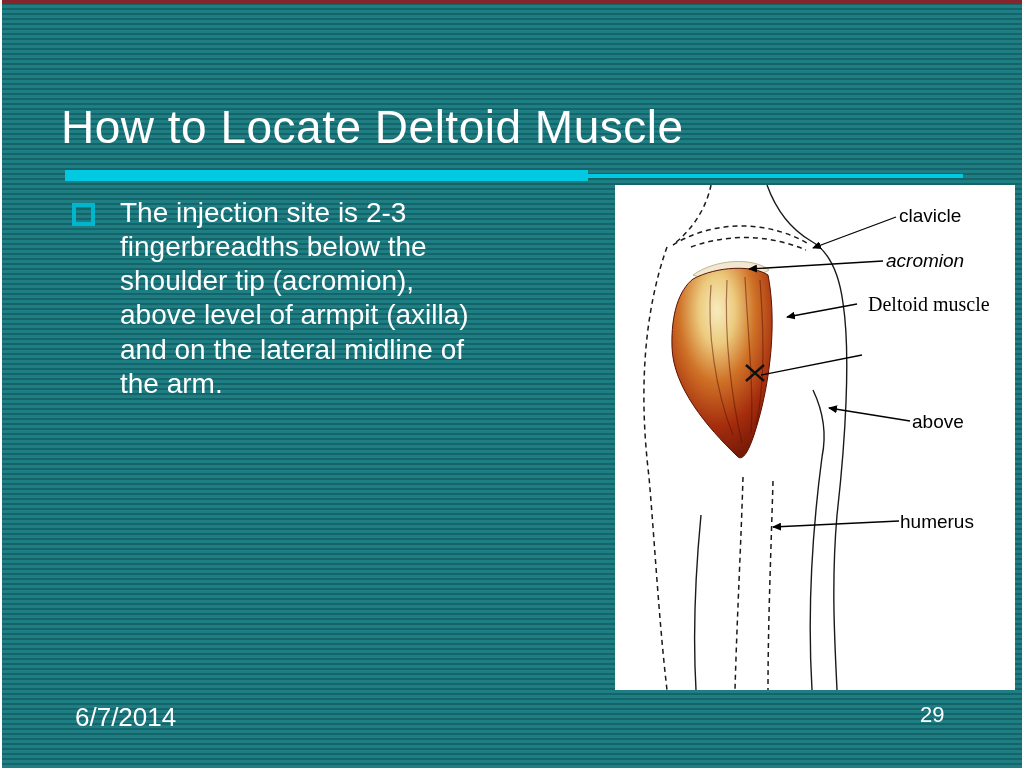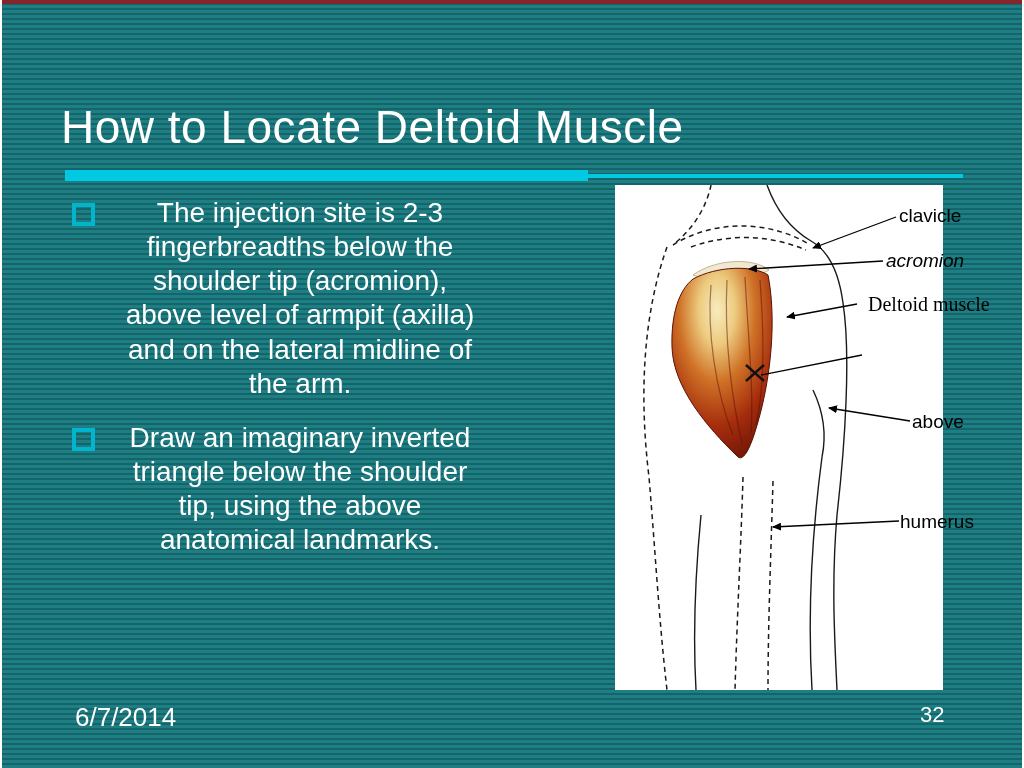--- a/index.html
+++ b/index.html
@@ -16,26 +16,26 @@
   .title {
     position:absolute; left:61px; top:100px; margin:0;
     font-size:46px; font-weight:400; color:#ffffff; letter-spacing:0.5px;
     white-space:nowrap;
   }
   .rule-thin  { position:absolute; left:65px; top:174px; width:898px; height:4px;  background:#00c9e1; }
   .rule-thick { position:absolute; left:65px; top:170px; width:523px; height:11px; background:#00c9e1; }
 
   .bullets { position:absolute; left:72px; top:196px; width:545px;
              display:flex; flex-direction:column; gap:20px; }
-  .bullet { display:flex; align-items:flex-start;text-align:center; }
+  .bullet { display:flex; align-items:flex-start; }
   .bullet-square { flex:0 0 auto; width:15px; height:15px;
                    border:4px solid #00b5cd; margin-top:7px; margin-right:25px; }
   .bullet-text { color:#ffffff; font-size:28px; line-height:1.22; width:360px; }
 
-  .panel { position:absolute; left:615px; top:185px; width:328px; height:505px;
+  .panel { position:absolute; left:615px; top:185px; width:400px; height:505px;
            background:#ffffff; }
   .panel svg { position:absolute; left:0; top:0; }
   .diagram-label { position:absolute; color:#000; font-size:19px; line-height:1.25;
                    white-space:nowrap; }
   .diagram-label.serif { font-family:"Liberation Serif", serif; font-size:20px; }
   .diagram-label.wrap { white-space:normal; width:92px; }
 
   .footer-date { position:absolute; left:75px;  top:702px; font-size:26px; color:#ffffff; }
   .footer-page { position:absolute; left:920px; top:702px; font-size:22px; color:#ffffff; }
 </style>
@@ -48,24 +48,20 @@
   <div class="edge right"></div>
 
   <h1 class="title">How to Locate Deltoid Muscle</h1>
   <div class="rule-thin"></div>
   <div class="rule-thick"></div>
 
   <div class="bullets">
     <div class="bullet">
       <span class="bullet-square"></span>
       <span class="bullet-text">The injection site is 2-3 fingerbreadths below the shoulder tip (acromion), above level of armpit (axilla) and on the lateral midline of the arm.</span>
-    </div>
-    <div class="bullet">
-      <span class="bullet-square"></span>
-      <span class="bullet-text">Draw an imaginary inverted triangle below the shoulder tip, using the above anatomical landmarks.</span>
     </div>
   </div>
 
   <div class="panel">
     <svg width="392" height="505" viewBox="0 0 392 505">
       <defs>
         <radialGradient id="muscleGrad" cx="45%" cy="22%" r="90%">
           <stop offset="0%" stop-color="#f7ecbe"></stop>
           <stop offset="20%" stop-color="#eccb7f"></stop>
           <stop offset="42%" stop-color="#cf7227"></stop>
@@ -118,14 +114,14 @@
     </svg>
 
     <span class="diagram-label" style="left:284px; top:19px;">clavicle</span>
     <span class="diagram-label" style="left:271px; top:64px;font-style:italic;">acromion</span>
     <span class="diagram-label serif" style="left:253px; top:107px;">Deltoid muscle</span>
     <span class="diagram-label" style="left:297px; top:225px;">above</span>
     <span class="diagram-label" style="left:285px; top:325px;text-align:center;">humerus</span>
   </div>
 
   <span class="footer-date">6/7/2014</span>
-  <span class="footer-page">32</span>
+  <span class="footer-page">29</span>
 </div>
 
 </body></html>

